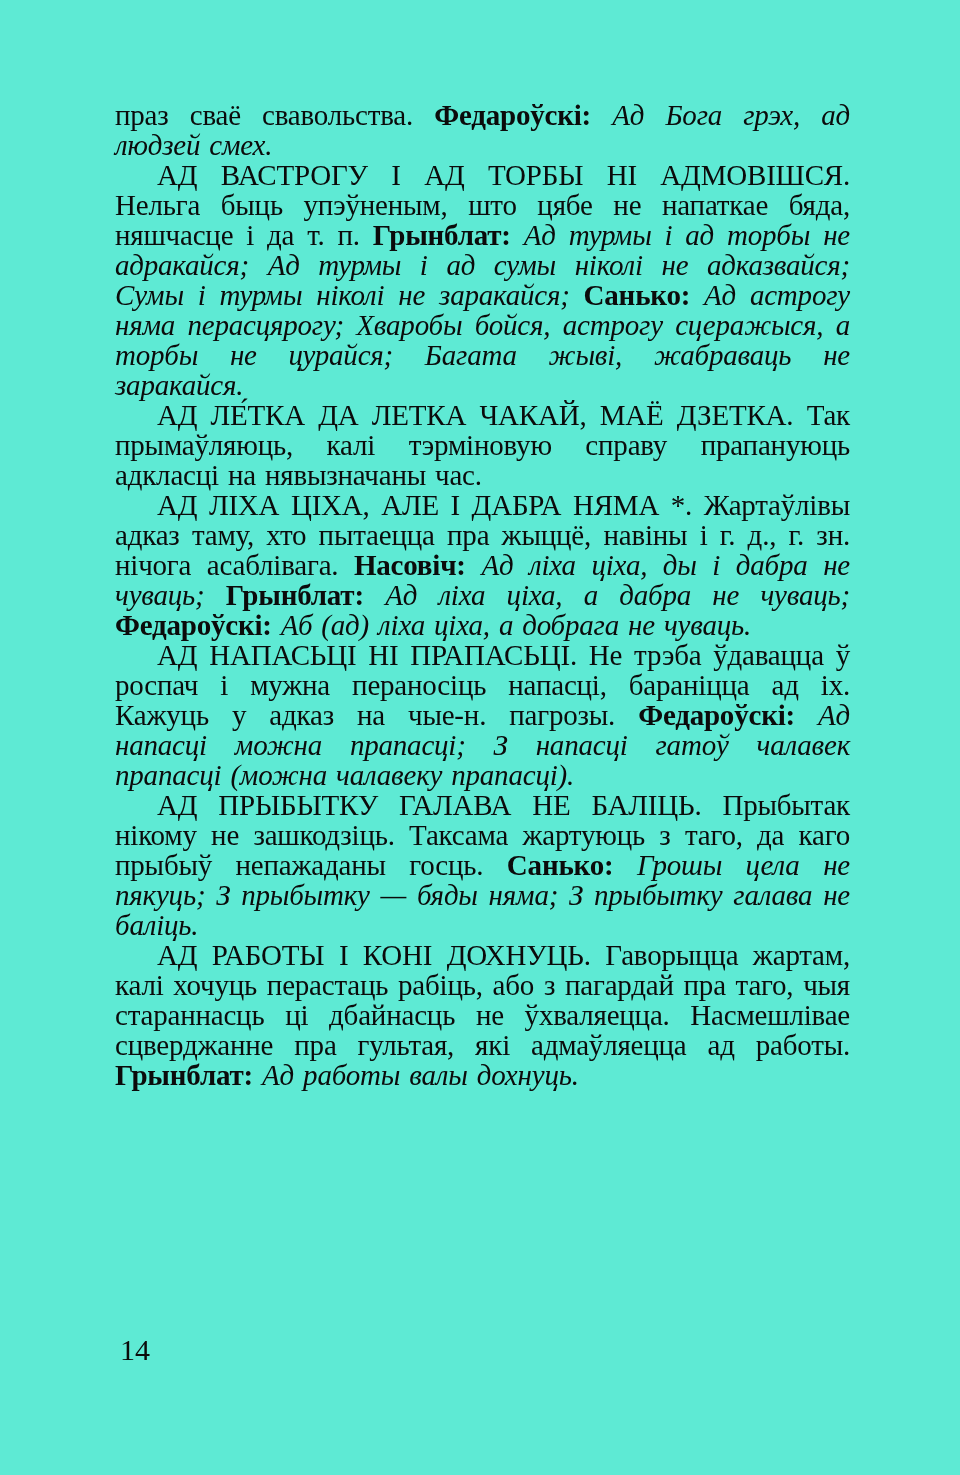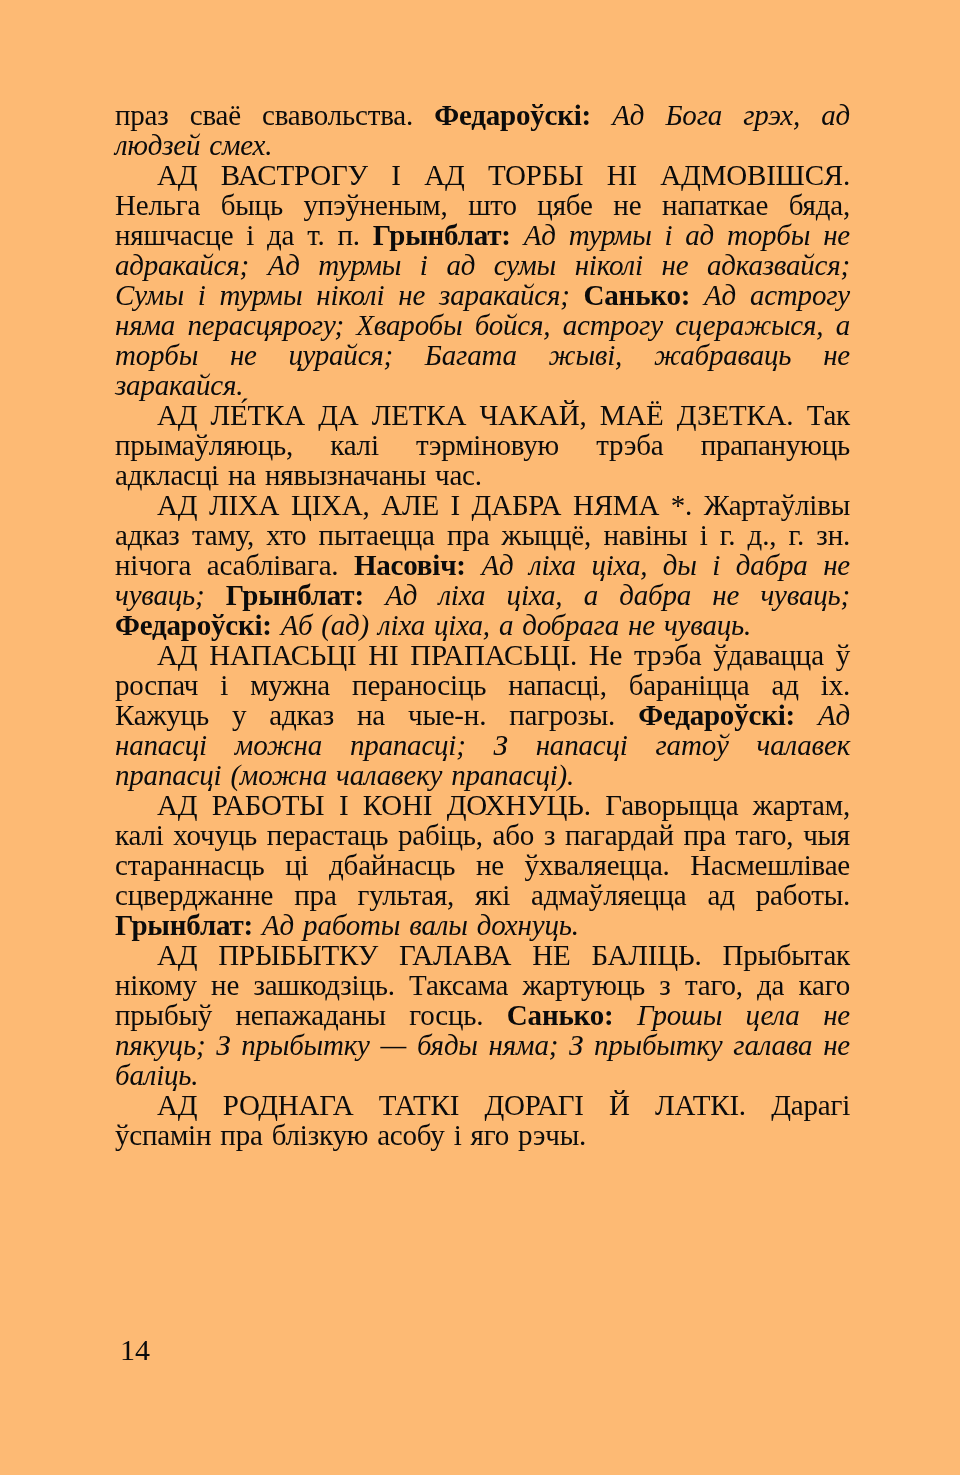--- a/index.html
+++ b/index.html
@@ -43,25 +43,24 @@
     left: 120px;
     top: 1334px;
     font-size: 30px;
     line-height: 32px;
     font-weight: 400;
   }
 </style>
 </head>
 <body>
 
-<div class="page" style="background: #fdba74; text-decoration: underline;">
+<div class="page" style="background: #5eead4; text-decoration: underline;">
   <div class="text-block" id="text-block" style="color: rgb(11, 11, 11);">
       <p class="para"><span class="run-normal">праз сваё свавольства. </span><span class="run-bold">Федароўскі: </span><span class="run-italic">Ад Бога грэх, ад людзей смех.</span></p>
       <p class="para indent"><span class="run-normal">АД ВАСТРОГУ І АД ТОРБЫ НІ АДМОВІШСЯ. Нельга быць упэўненым, што цябе не напаткае бяда, няшчасце і да т. п. </span><span class="run-bold">Грынблат: </span><span class="run-italic">Ад турмы і ад торбы не адракайся; Ад турмы і ад сумы ніколі не адказвайся; Сумы і турмы ніколі не заракайся; </span><span class="run-bold">Санько: </span><span class="run-italic">Ад астрогу няма перасцярогу; Хваробы бойся, астрогу сцеражыся, а торбы не цурайся; Багата жыві, жабраваць не заракайся.</span></p>
-      <p class="para indent"><span class="run-normal">АД ЛЕ́ТКА ДА ЛЕТКА ЧАКАЙ, МАЁ ДЗЕТКА. Так прымаўляюць, калі тэрміновую трэба прапануюць адкласці на нявызначаны час.</span></p>
+      <p class="para indent"><span class="run-normal">АД ЛЕ́ТКА ДА ЛЕТКА ЧАКАЙ, МАЁ ДЗЕТКА. Так прымаўляюць, калі тэрміновую справу прапануюць адкласці на нявызначаны час.</span></p>
       <p class="para indent"><span class="run-normal">АД ЛІХА ЦІХА, АЛЕ І ДАБРА НЯМА *. Жартаўлівы адказ таму, хто пытаецца пра жыццё, навіны і г. д., г. зн. нічога асаблівага. </span><span class="run-bold">Насовіч: </span><span class="run-italic">Ад ліха ціха, ды і дабра не чуваць; </span><span class="run-bold">Грынблат: </span><span class="run-italic">Ад ліха ціха, а дабра не чуваць; </span><span class="run-bold">Федароўскі: </span><span class="run-italic">Аб (ад) ліха ціха, а добрага не чуваць.</span></p>
       <p class="para indent"><span class="run-normal">АД НАПАСЬЦІ НІ ПРАПАСЬЦІ. Не трэба ўдавацца ў роспач і мужна пераносіць напасці, бараніцца ад іх. Кажуць у адказ на чые-н. пагрозы. </span><span class="run-bold">Федароўскі: </span><span class="run-italic">Ад напасці можна прапасці; З напасці гатоў чалавек прапасці (можна чалавеку прапасці).</span></p>
+      <p class="para indent"><span class="run-normal">АД ПРЫБЫТКУ ГАЛАВА НЕ БАЛІЦЬ. Прыбытак нікому не зашкодзіць. Таксама жартуюць з таго, да каго прыбыў непажаданы госць. </span><span class="run-bold">Санько: </span><span class="run-italic">Грошы цела не пякуць; З прыбытку — бяды няма; З прыбытку галава не баліць.</span></p>
       <p class="para indent"><span class="run-normal">АД РАБОТЫ І КОНІ ДОХНУЦЬ. Гаворыцца жартам, калі хочуць перастаць рабіць, або з пагардай пра таго, чыя стараннасць ці дбайнасць не ўхваляецца. Насмешлівае сцверджанне пра гультая, які адмаўляецца ад работы. </span><span class="run-bold">Грынблат: </span><span class="run-italic">Ад работы валы дохнуць.</span></p>
-      <p class="para indent"><span class="run-normal">АД ПРЫБЫТКУ ГАЛАВА НЕ БАЛІЦЬ. Прыбытак нікому не зашкодзіць. Таксама жартуюць з таго, да каго прыбыў непажаданы госць. </span><span class="run-bold">Санько: </span><span class="run-italic">Грошы цела не пякуць; З прыбытку — бяды няма; З прыбытку галава не баліць.</span></p>
-      <p class="para indent"><span class="run-normal">АД РОДНАГА ТАТКІ ДОРАГІ Й ЛАТКІ. Дарагі ўспамін пра блізкую асобу і яго рэчы.</span></p>
     </div>
   <div class="page-number">14</div>
 </div>
 
 </body></html>

